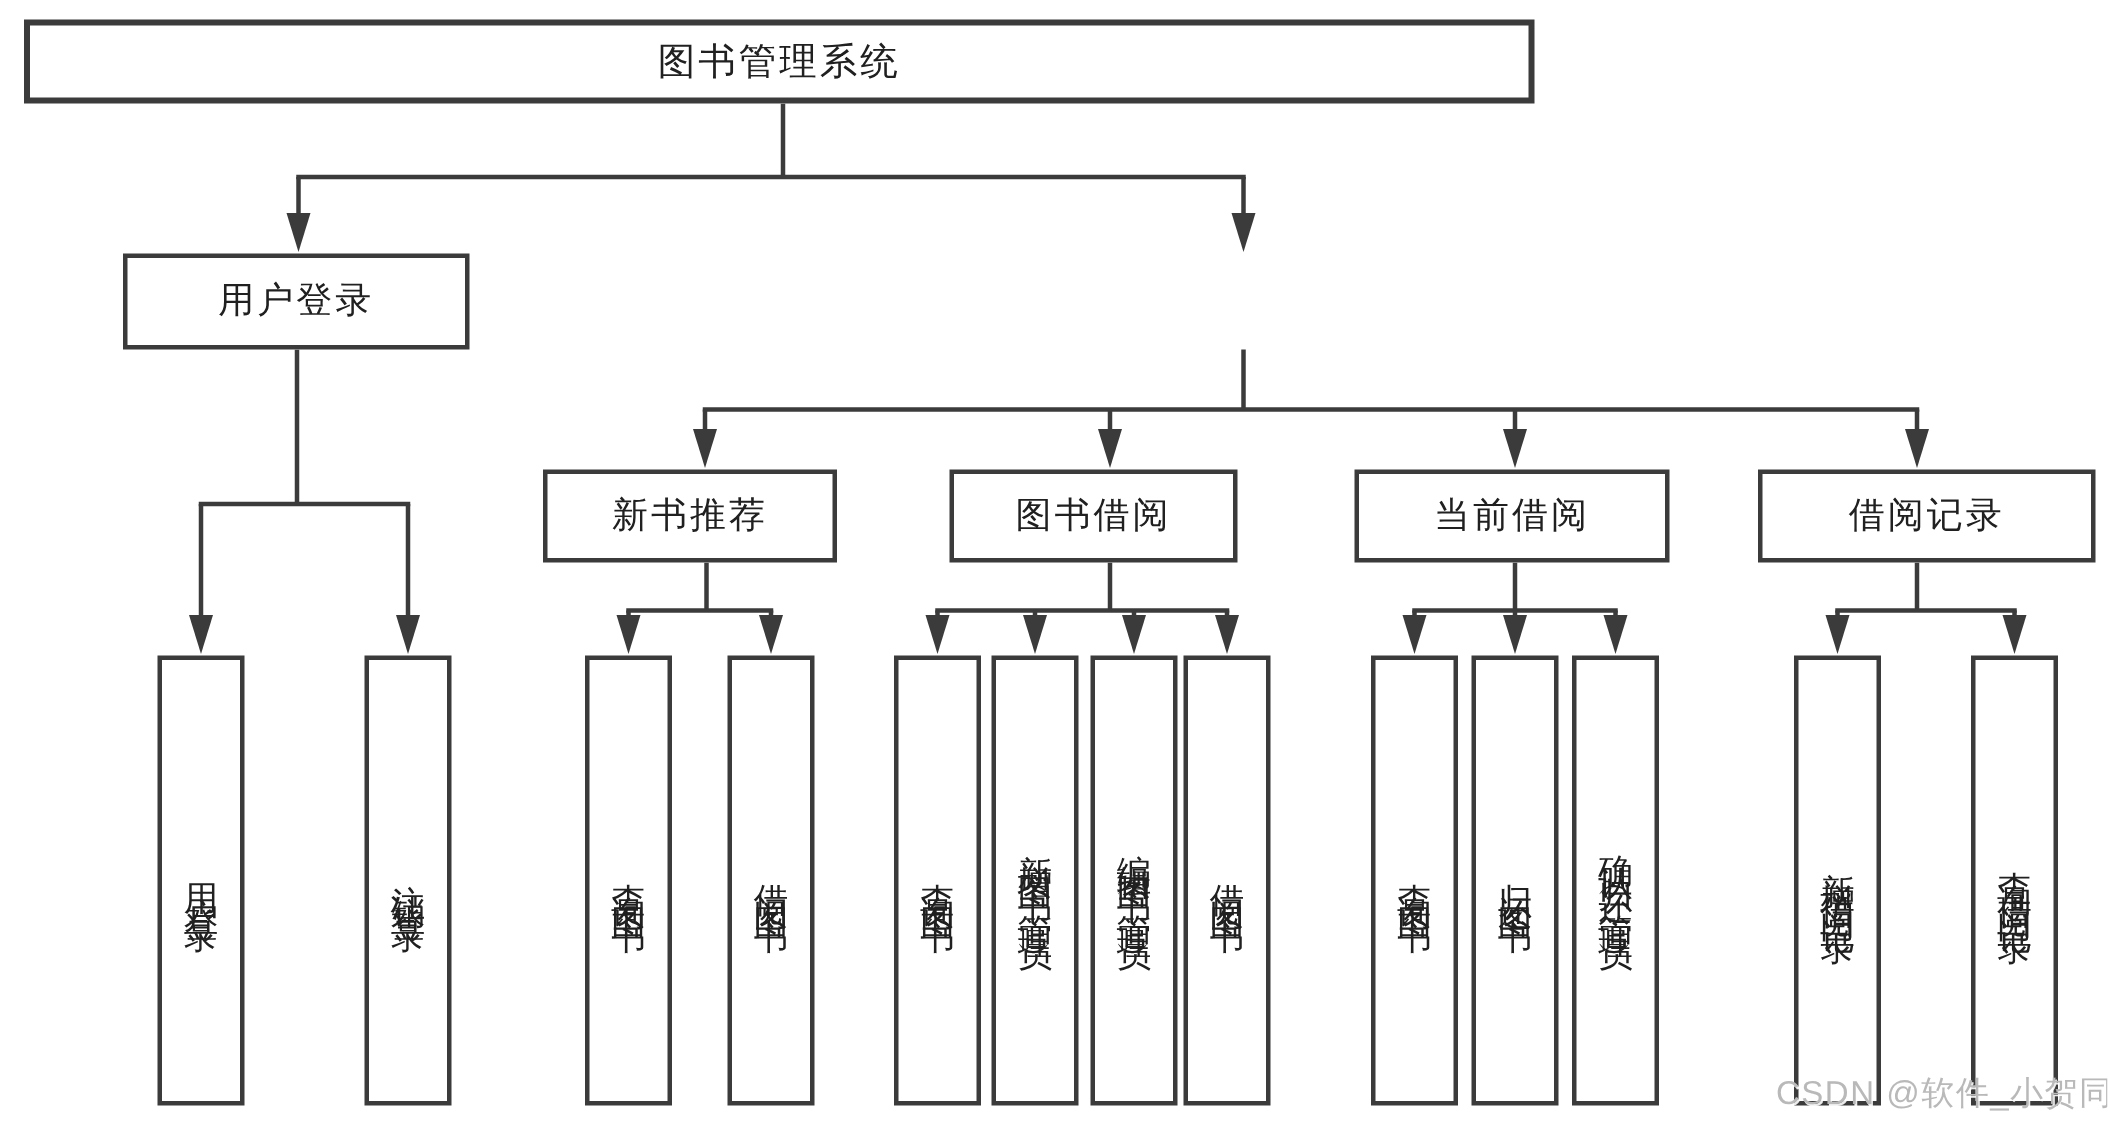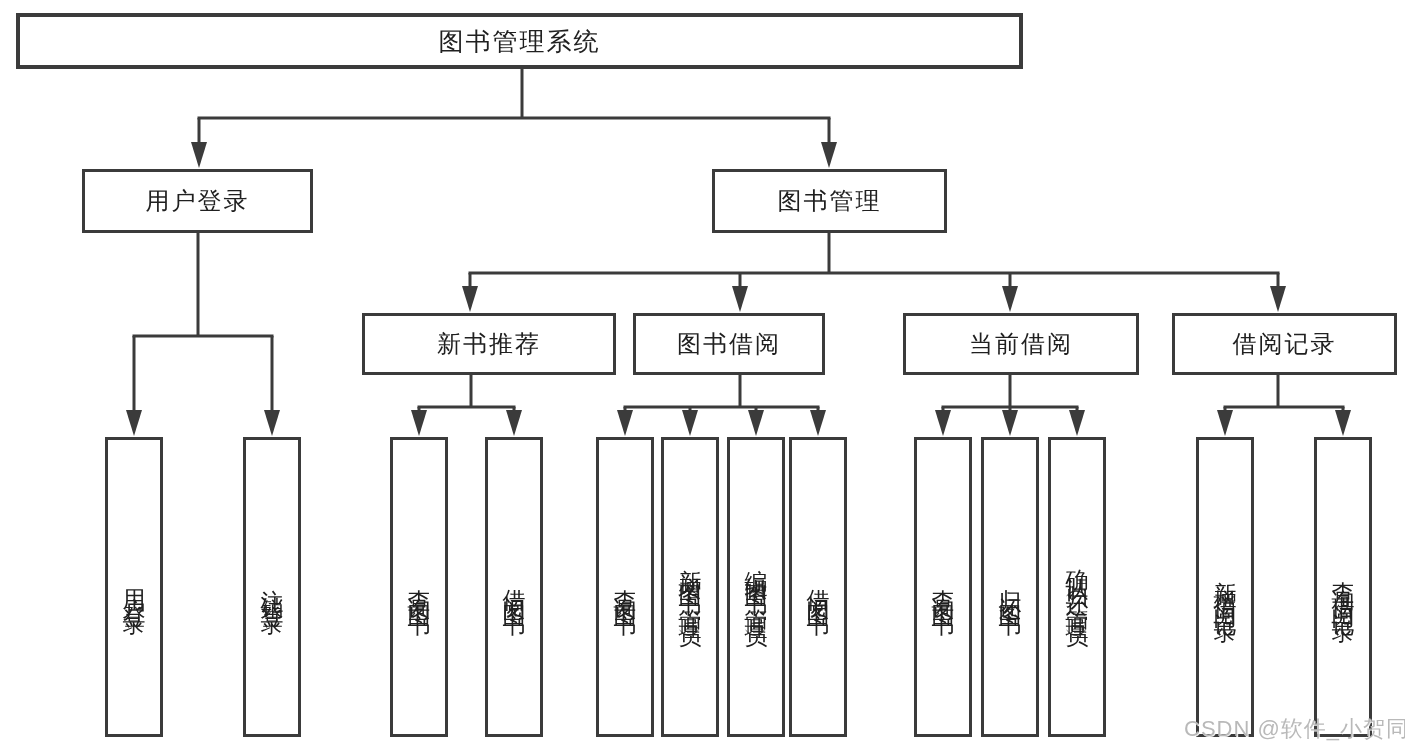--- a/index.html
+++ b/index.html
@@ -115,25 +115,24 @@
       <line x1="1223.5" y1="407" x2="1344.5" y2="407" stroke="#3b3b3b" stroke-width="3"></line>
       <line x1="1225" y1="407" x2="1225" y2="412" stroke="#3b3b3b" stroke-width="3"></line>
       <polygon points="1225,436 1217,410 1233,410" fill="#3b3b3b"></polygon>
       <line x1="1343" y1="407" x2="1343" y2="412" stroke="#3b3b3b" stroke-width="3"></line>
       <polygon points="1343,436 1335,410 1351,410" fill="#3b3b3b"></polygon>
     </svg>
 
   <div class="node root-node" style="left:16px;top:13px;width:1007px;height:56px">图书管理系统</div>
 
   <div class="node h-node" style="left:82px;top:169px;width:231px;height:64px">用户登录</div>
-  <div class="node h-node" style="left:712px;top:169px;width:235px;height:64px">图书管理</div>
 
-  <div class="node h-node" style="left:362px;top:313px;width:254px;height:62px">新书推荐</div>
+  <div class="node h-node" style="left:362px;top:313px;width:196px;height:62px">新书推荐</div>
   <div class="node h-node" style="left:633px;top:313px;width:192px;height:62px">图书借阅</div>
-  <div class="node h-node" style="left:903px;top:313px;width:236px;height:62px">当前借阅</div>
+  <div class="node h-node" style="left:903px;top:313px;width:210px;height:62px">当前借阅</div>
   <div class="node h-node" style="left:1172px;top:313px;width:225px;height:62px">借阅记录</div>
 
   <div class="node v-node" style="left:105px">用户登录</div>
   <div class="node v-node" style="left:243px">注销登录</div>
 
   <div class="node v-node" style="left:390px">查询图书</div>
   <div class="node v-node" style="left:485px">借阅图书</div>
 
   <div class="node v-node" style="left:596px">查询图书</div>
   <div class="node v-node" style="left:661px">新增图书（管理员）</div>

